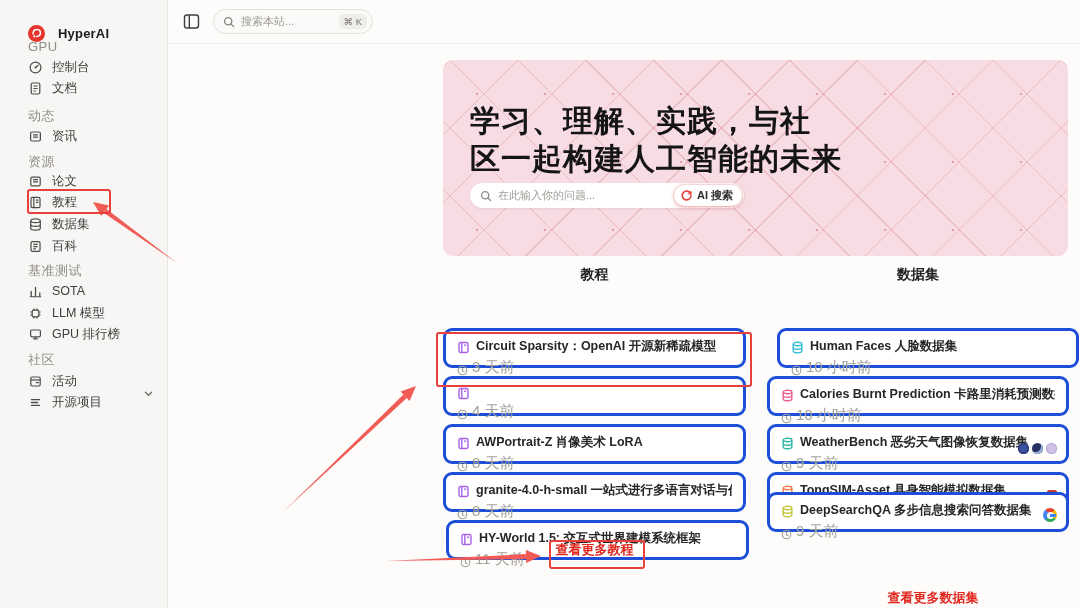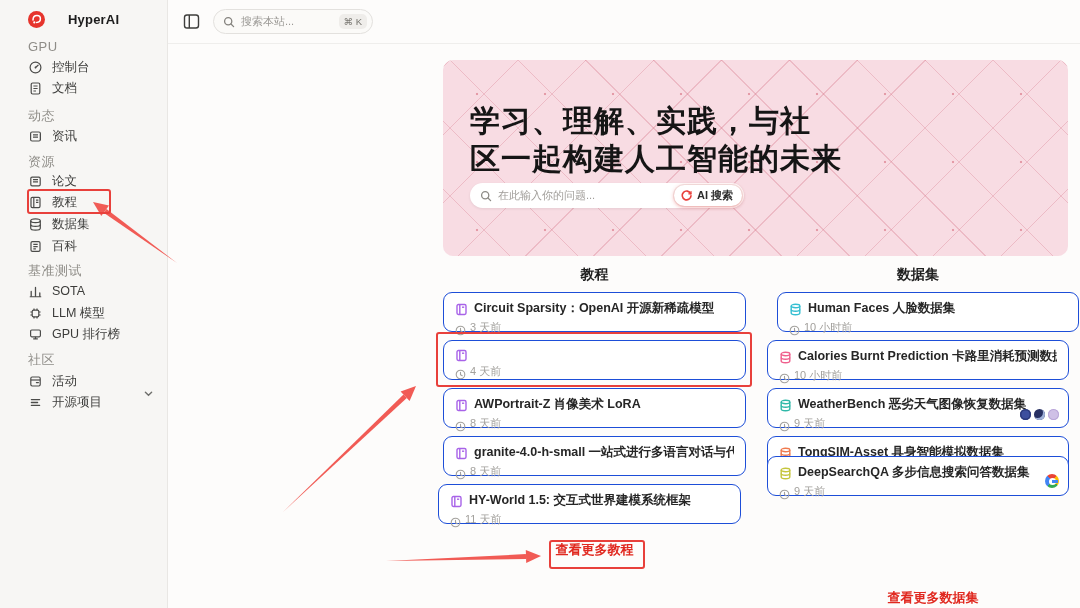--- a/index.html
+++ b/index.html
@@ -3,21 +3,21 @@
 <meta charset="utf-8">
 <style>
   * { margin:0; padding:0; box-sizing:border-box; }
   html,body { background:#fff; }
   body { font-family:"Liberation Sans","DejaVu Sans",sans-serif; }
   .page { position:relative; width:1080px; height:608px; overflow:hidden; background:#fdfcfb; }
 
   
   .sidebar { position:absolute; left:0; top:0; width:168px; height:608px;
              background:#f7f6f4; border-right:1px solid #e9e7e4; }
-  .logo { position:absolute; left:28px; top:11px; display:flex; align-items:center; gap:23px; }
+  .logo { position:absolute; left:28px; top:25px; display:flex; align-items:center; gap:13px; }
   .logo-mark { width:17px; height:17px; border-radius:50%; background:var(--brand_red,#e6342c);
                position:relative; flex:0 0 auto; }
   .logo-mark svg { position:absolute; inset:0; }
   .logo-text { font-size:13px; font-weight:bold; color:#1c1c1c; letter-spacing:.2px; }
   .srow { position:absolute; left:28px; height:20px; display:flex; align-items:center; gap:9px; }
   .slabel { font-size:13px; color:#8f8d88; letter-spacing:.5px; }
   .sitem-label { font-size:12.5px; color:#3d3d3b; }
   .sicon { width:15px; height:15px; flex:0 0 auto; }
   .sicon svg { display:block; }
   .chev { position:absolute; left:142px; top:386px; width:13px; height:13px; }
@@ -47,27 +47,27 @@
                  box-shadow:0 1px 3px rgba(0,0,0,.08); }
   .hero-search .ph { font-size:11px; color:#a09d99; flex:1; margin-left:6px; white-space:nowrap; }
   .ai-btn { height:21px; display:flex; align-items:center; gap:4px; background:#fff; border-radius:11px;
             padding:0 9px 0 6px; box-shadow:0 1px 4px rgba(226,60,60,.45), 0 0 0 1px #f3eceb; cursor:pointer; }
   .ai-btn .lbl { font-size:11px; color:#2d2d2d; font-weight:bold; white-space:nowrap; }
 
   
   .col-head { position:absolute; top:266px; font-size:14px; font-weight:bold; color:#1f1f1f; text-align:center; }
   .col-head.t { left:275px; width:303px; }
   .col-head.d { left:599px; width:302px; }
-  .card { position:absolute; width:303px; height:40px; background:#fff; border:1px solid #1d4ed8;
-          border-radius:9px; padding:7px 11px 0 11px; cursor:pointer; }
+  .card { position:absolute; width:303px; height:40px; background:#fff; border:3px solid #1d4ed8;
+          border-radius:9px; padding:7px 11px 0 11px; cursor:pointer;margin-top:36px; }
   .card.ds { width:302px; }
   .card .title-row { display:flex; align-items:center; gap:6px; }
   .card .title { font-size:12.5px; font-weight:bold; color:#262626; white-space:nowrap; overflow:hidden; }
   .card .time-row { display:flex; align-items:center; gap:4px; margin-top:3px; }
-  .card .time { font-size:11px; color:#a3a19d; }
+  .card .time { font-size:15px; color:#a3a19d; }
   .cicon { width:13px; height:13px; flex:0 0 auto; }
   .badges { position:absolute; right:9px; bottom:7px; display:flex; align-items:center; gap:3px; }
   .avatar { width:11px; height:11px; border-radius:50%; }
   .b-blue { background:#3d4f9e; box-shadow:inset 0 0 0 1.5px #2c3a7c; }
   .b-navy { background:#273063; box-shadow:inset -2px -2px 0 0 #9fb0d8; }
   .b-lav  { background:#cfc0e6; box-shadow:inset 0 0 0 1px #b9a6d8; }
   .b-red  { width:10px; height:12px; border-radius:2px; background:#c13a2c; box-shadow:inset 0 -3px 0 #8e2418; }
   .google-g { width:14px; height:14px; border-radius:50%; position:relative;
               background:conic-gradient(from -40deg,#ea4335 0 22%,#fbbc05 22% 46%,#34a853 46% 72%,#4285f4 72% 100%); }
   .google-g::after { content:""; position:absolute; left:3.5px; top:3.5px; width:7px; height:7px;
@@ -347,21 +347,21 @@
           <span class="title">granite-4.0-h-small 一站式进行多语言对话与代码任务</span>
         </div>
       <div class="time-row">
           <span class="cicon" style="width:11px;height:11px"><svg viewBox="0 0 11 11" fill="none" stroke="#a3a19d" stroke-width="1.1">
               <circle cx="5.5" cy="5.5" r="4.3"></circle>
               <path d="M5.5 3.2v2.5l1.7 1" stroke-linecap="round"></path>
             </svg></span>
           <span class="time">8 天前</span>
         </div>
     </div>
-    <div class="card" style="left:270px; top:484px">
+    <div class="card" style="left:278px; top:484px">
       <div class="title-row">
           <span class="cicon" style="color:#a863e8"><svg viewBox="0 0 13 13" fill="none" stroke="currentColor" stroke-width="1.4">
               <rect x="2" y="1.5" width="9" height="10" rx="1.4"></rect>
               <path d="M4.8 1.5v10"></path>
               <path d="M7 4.2h2.2"></path>
             </svg></span>
           <span class="title">HY-World 1.5: 交互式世界建模系统框架</span>
         </div>
       <div class="time-row">
           <span class="cicon" style="width:11px;height:11px"><svg viewBox="0 0 11 11" fill="none" stroke="#a3a19d" stroke-width="1.1">

